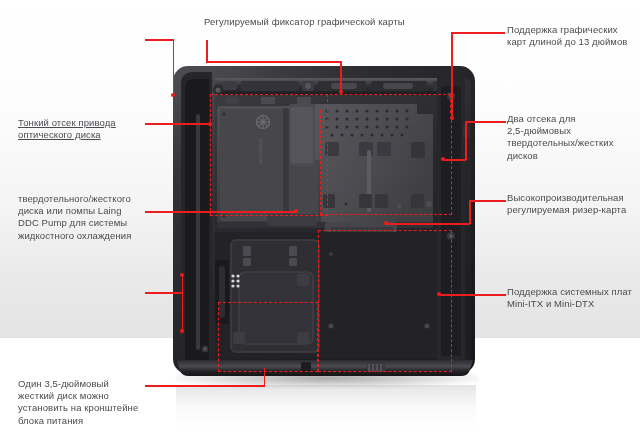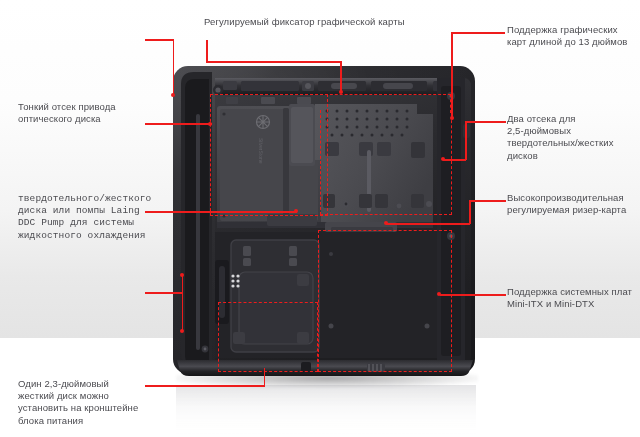--- a/index.html
+++ b/index.html
@@ -261,38 +261,38 @@
   <div class="label" style="left:204px;top:16px;width:250px;">Регулируемый фиксатор графической карты</div>
   <div class="ln lnv" style="left:206px;top:40px;height:23px;"></div>
   <div class="ln lnh" style="left:206px;top:61px;width:136px;"></div>
   <div class="ln lnv" style="left:340px;top:61px;height:32px;"></div>
   <div class="dot" style="left:338.5px;top:90px;"></div>
 
   <div class="ln lnh" style="left:145px;top:39px;width:29px;"></div>
   <div class="ln lnv" style="left:172.5px;top:39px;height:56px;"></div>
   <div class="dot" style="left:170.5px;top:93px;"></div>
 
-  <div class="label" style="left:18px;top:101px;width:140px;">Тонкий отсек привода
+  <div class="label" style="left:18px;top:117px;width:140px;text-decoration:underline;">Тонкий отсек привода
 оптического диска</div>
   <div class="ln lnh" style="left:145px;top:123px;width:67px;"></div>
   <div class="dot" style="left:208px;top:121.5px;"></div>
 
-  <div class="label" style="left:18px;top:193px;width:140px;font-family:Liberation Mono, monospace;">твердотельного/жесткого
+  <div class="label" style="left:18px;top:193px;width:140px;">твердотельного/жесткого
 диска или помпы Laing
 DDC Pump для системы
 жидкостного охлаждения</div>
   <div class="ln lnh" style="left:145px;top:211px;width:152px;"></div>
   <div class="dot" style="left:294px;top:209px;"></div>
 
   <div class="ln lnh" style="left:145px;top:292px;width:38px;"></div>
   <div class="ln lnv" style="left:181.5px;top:276px;height:56px;"></div>
   <div class="dot" style="left:179.5px;top:273px;"></div>
   <div class="dot" style="left:179.5px;top:329px;"></div>
 
-  <div class="label" style="left:18px;top:378px;width:150px;">Один 2,3-дюймовый
+  <div class="label" style="left:18px;top:378px;width:150px;">Один 3,5-дюймовый
 жесткий диск можно
 установить на кронштейне
 блока питания</div>
   <div class="ln lnh" style="left:145px;top:385px;width:120px;"></div>
   <div class="ln lnv" style="left:263.5px;top:368px;height:18px;"></div>
 
   <div class="label right" style="left:507px;top:24px;width:135px;">Поддержка графических
 карт длиной до 13 дюймов</div>
   <div class="ln lnh" style="left:452px;top:32px;width:53px;"></div>
   <div class="ln lnv" style="left:451px;top:32px;height:86px;"></div>

